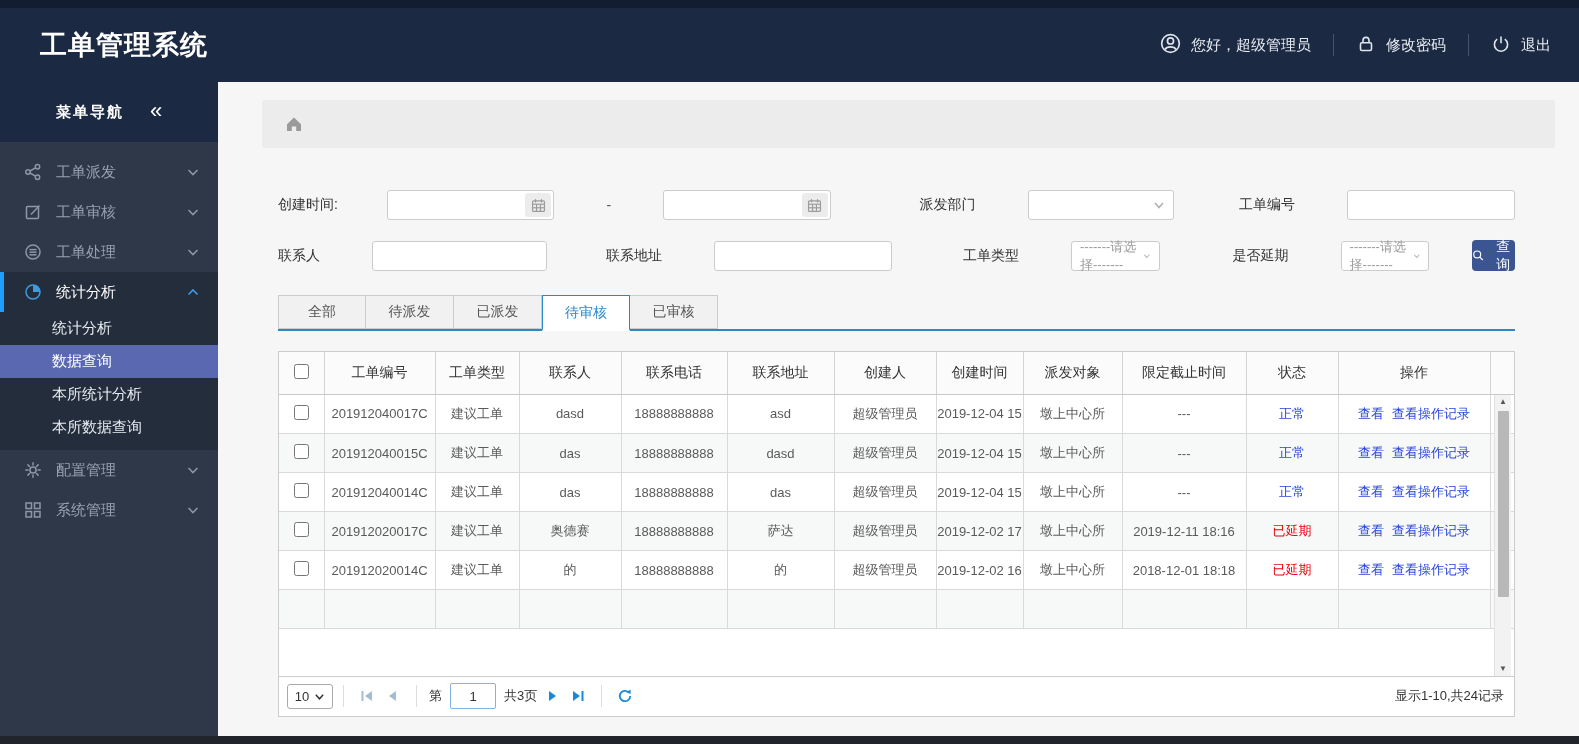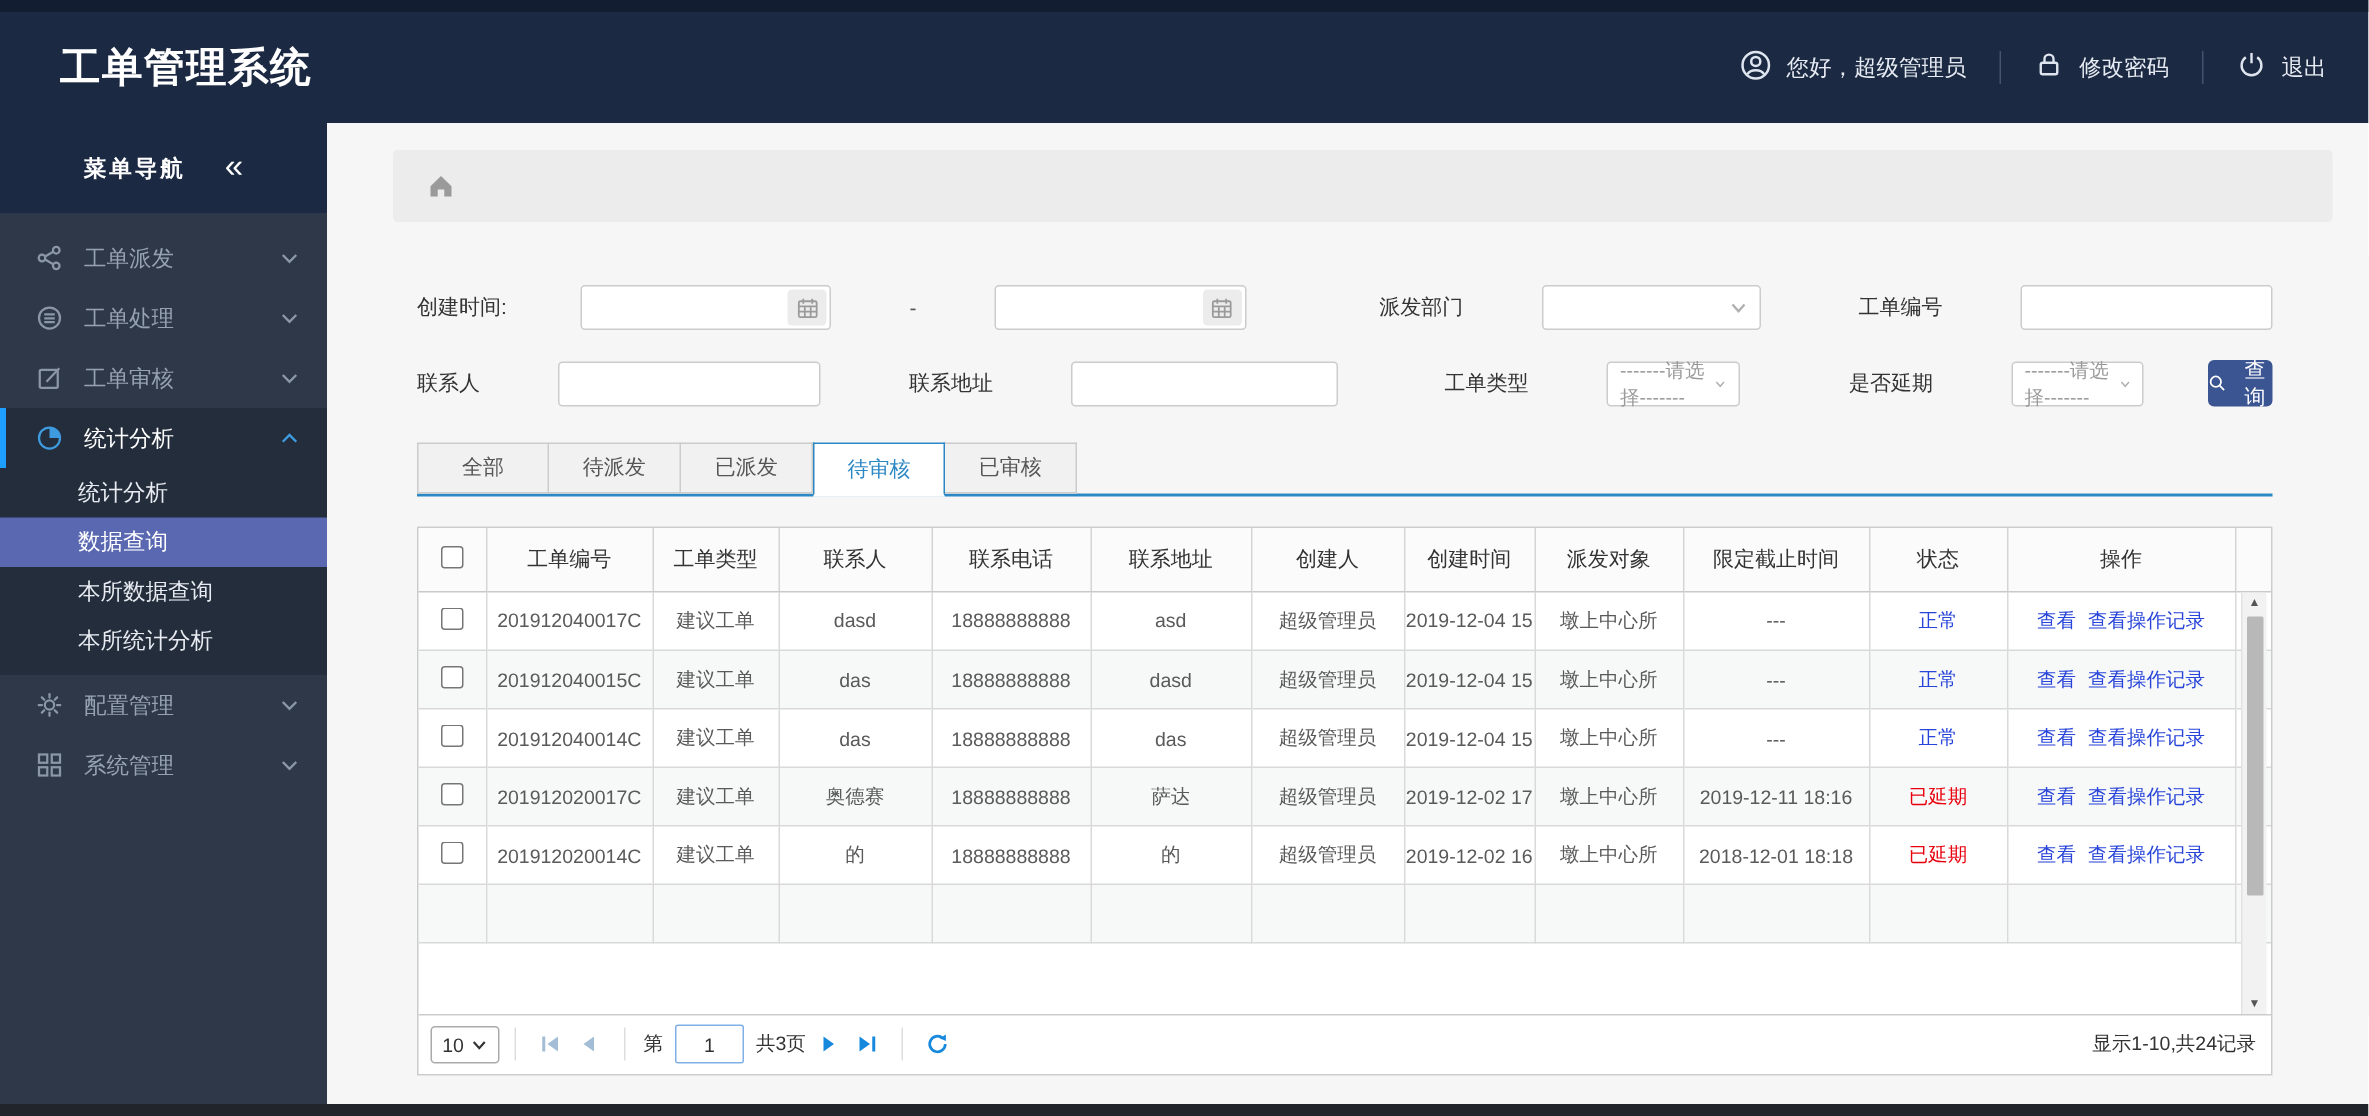--- a/index.html
+++ b/index.html
@@ -160,65 +160,65 @@
               <line x1="6" y1="10" x2="11.5" y2="13.2"></line>
             </svg>
           <span>工单派发</span>
           <svg class="chev" viewBox="0 0 14 14">
               <polyline points="2.5,5 7,9.5 11.5,5" fill="none"></polyline>
             </svg>
         </div>
 
         <div class="m-item">
           <svg class="mico" viewBox="0 0 18 18">
+              <rect x="2.5" y="3.5" width="12" height="12" rx="1"></rect>
+              <line x1="7" y1="11.5" x2="15.5" y2="2.5"></line>
+            </svg>
+          <span>工单审核</span>
+          <svg class="chev" viewBox="0 0 14 14">
+              <polyline points="2.5,5 7,9.5 11.5,5" fill="none"></polyline>
+            </svg>
+        </div>
+
+        <div class="m-item">
+          <svg class="mico" viewBox="0 0 18 18">
               <circle cx="9" cy="9" r="7"></circle>
               <line x1="5.5" y1="6.6" x2="12.5" y2="6.6"></line>
               <line x1="5.5" y1="9.2" x2="12.5" y2="9.2"></line>
               <line x1="5.5" y1="11.8" x2="12.5" y2="11.8"></line>
             </svg>
           <span>工单处理</span>
           <svg class="chev" viewBox="0 0 14 14">
               <polyline points="2.5,5 7,9.5 11.5,5" fill="none"></polyline>
             </svg>
         </div>
 
-        <div class="m-item">
-          <svg class="mico" viewBox="0 0 18 18">
-              <rect x="2.5" y="3.5" width="12" height="12" rx="1"></rect>
-              <line x1="7" y1="11.5" x2="15.5" y2="2.5"></line>
-            </svg>
-          <span>工单审核</span>
-          <svg class="chev" viewBox="0 0 14 14">
-              <polyline points="2.5,5 7,9.5 11.5,5" fill="none"></polyline>
-            </svg>
-        </div>
-
         <div class="m-item active">
           <svg class="mico" viewBox="0 0 18 18">
               <circle cx="9" cy="9" r="7"></circle>
               <path d="M9 9 L9 2 A7 7 0 0 1 16 9 Z" fill="#3f9be0" stroke="none"></path>
             </svg>
           <span>统计分析</span>
           <svg class="chev" viewBox="0 0 14 14">
               <polyline points="2.5,9.5 7,5 11.5,9.5" fill="none"></polyline>
             </svg>
         </div>
 
         <div class="submenu">
           <div class="s-item">
               <span>统计分析</span>
             </div>
           <div class="s-item selected">
               <span>数据查询</span>
             </div>
           <div class="s-item">
+              <span>本所统计分析</span>
+            </div>
+          <div class="s-item">
               <span>本所数据查询</span>
-            </div>
-          <div class="s-item">
-              <span>本所统计分析</span>
             </div>
         </div>
 
         <div class="m-item">
           <svg class="mico" viewBox="0 0 18 18">
               <circle cx="9" cy="9" r="3.1"></circle>
               <g stroke-linecap="round">
                 <line x1="9" y1="1.8" x2="9" y2="4"></line>
                 <line x1="9" y1="14" x2="9" y2="16.2"></line>
                 <line x1="1.8" y1="9" x2="4" y2="9"></line>

